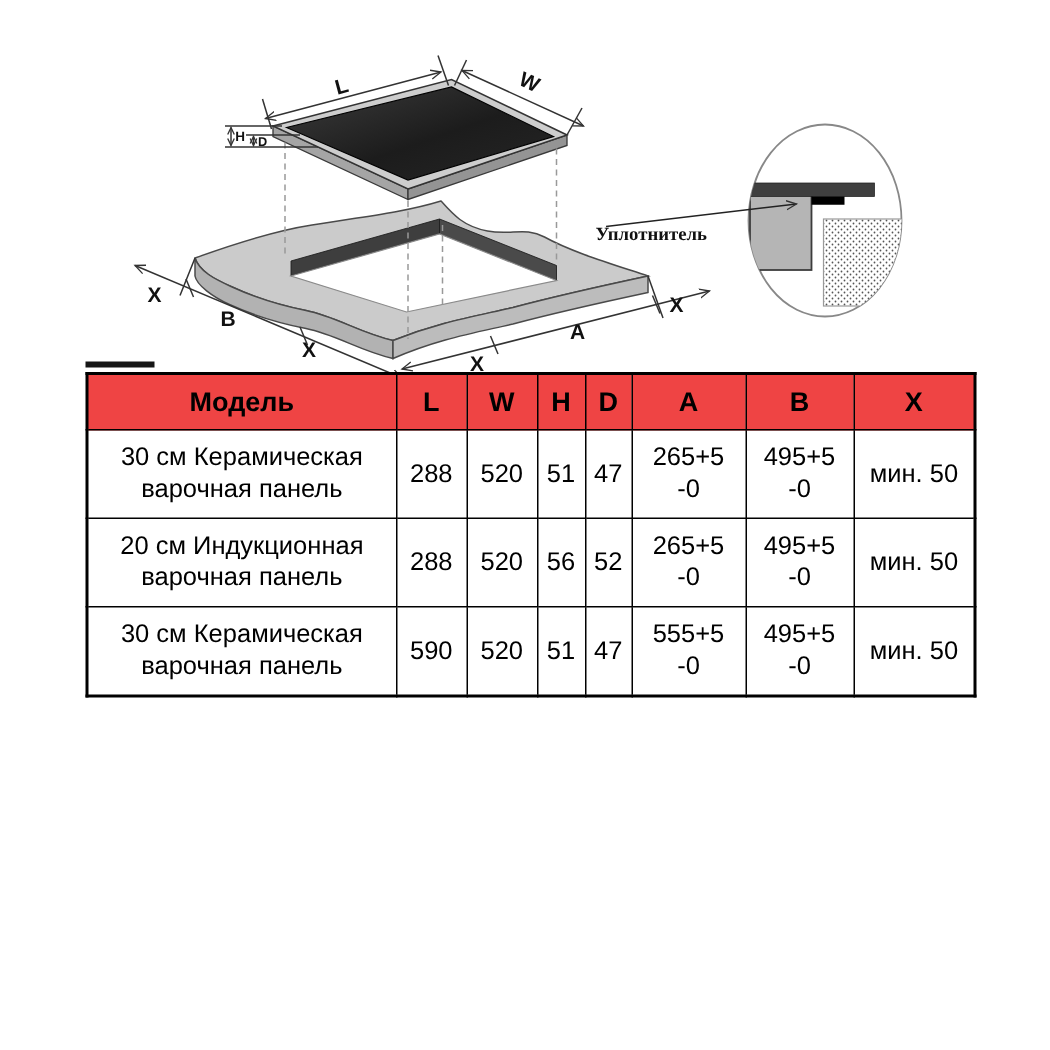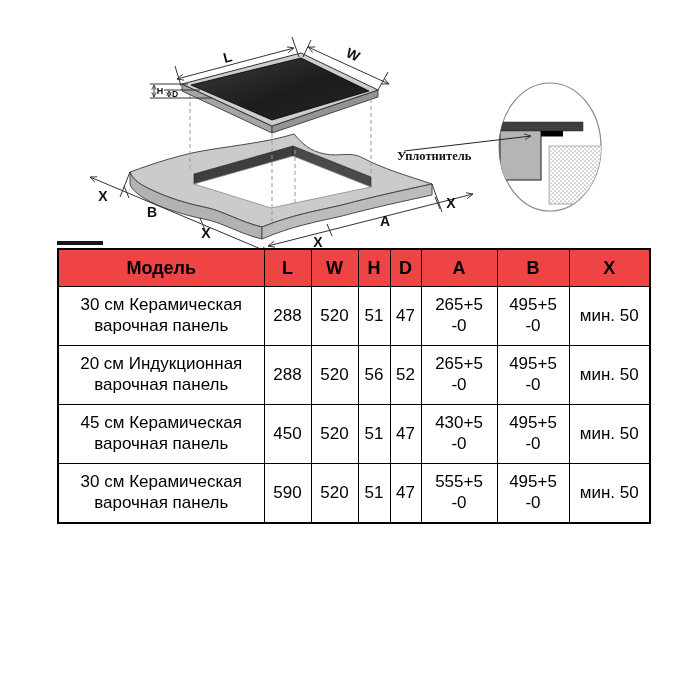--- a/index.html
+++ b/index.html
@@ -166,30 +166,20 @@
       <td class="model"><span>20 см Индукционная</span><br><span>варочная панель</span></td>
       <td>288</td>
       <td>520</td>
       <td>56</td>
       <td>52</td>
       <td><span>265+5</span><br><span>-0</span></td>
       <td><span>495+5</span><br><span>-0</span></td>
       <td>мин. 50</td>
     </tr>
     <tr>
-      <td class="model"><span>45 см Керамическая</span><br><span>варочная панель</span></td>
-      <td>450</td>
-      <td>520</td>
-      <td>51</td>
-      <td>47</td>
-      <td><span>430+5</span><br><span>-0</span></td>
-      <td><span>495+5</span><br><span>-0</span></td>
-      <td>мин. 50</td>
-    </tr>
-    <tr>
       <td class="model"><span>30 см Керамическая</span><br><span>варочная панель</span></td>
       <td>590</td>
       <td>520</td>
       <td>51</td>
       <td>47</td>
       <td><span>555+5</span><br><span>-0</span></td>
       <td><span>495+5</span><br><span>-0</span></td>
       <td>мин. 50</td>
     </tr>
   </tbody>

